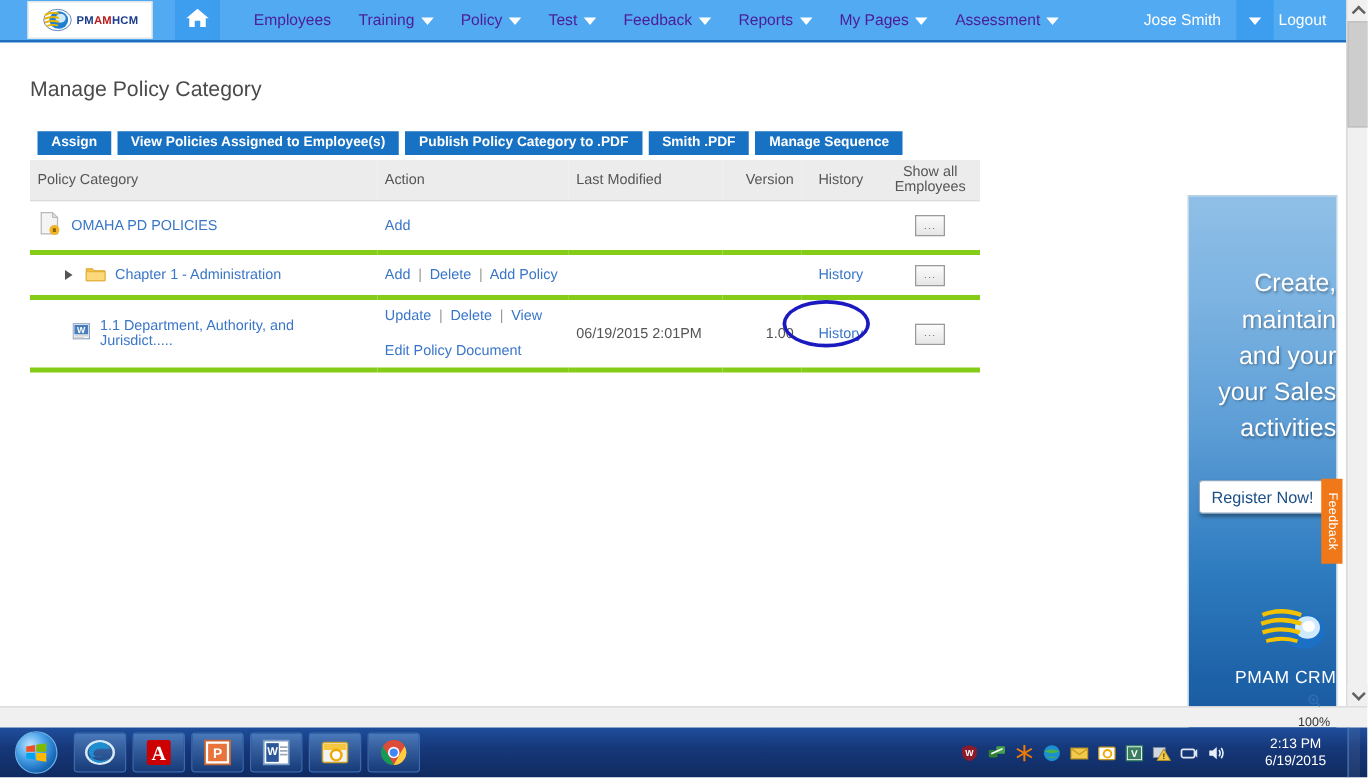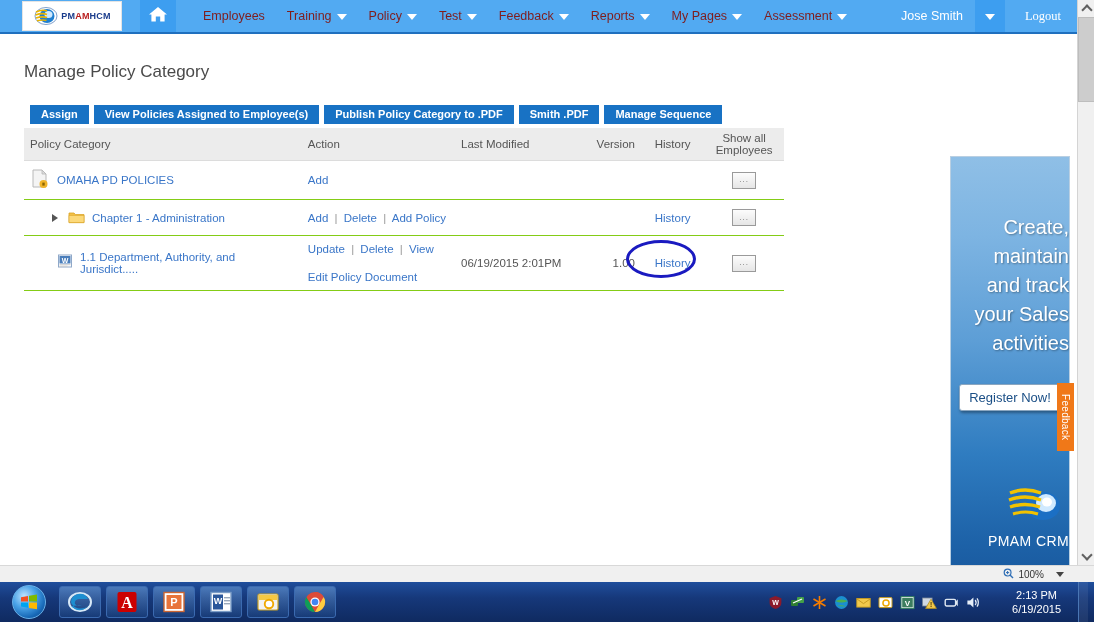--- a/index.html
+++ b/index.html
@@ -26,39 +26,39 @@
   .logo-pm { color: #1a3c8c; }
   .logo-am { color: #b81c1c; }
   .logo-hcm { color: #1a3c8c; }
   .home-btn {
     width: 36px; height: 32px; background: #3d9ef0;
     display: flex; align-items: center; justify-content: center;
     margin-left: 18px; cursor: pointer;
   }
   .navitems { display: flex; align-items: center; margin-left: 16px; gap: 0px; }
   .navitem {
-    color: #7f1d1d; font-size: 12.5px; padding: 0 11px; height: 32px;
+    color: #4c1d95; font-size: 12.5px; padding: 0 11px; height: 32px;
     display: flex; align-items: center; gap: 5px; cursor: pointer;
     white-space: nowrap;
   }
   .caret {
     width: 0; height: 0; border-left: 5px solid transparent;
     border-right: 5px solid transparent; border-top: 6px solid #ffffff;
     margin-top: 2px;
   }
   .nav-right {
     position: absolute; right: 0; top: 0; height: 32px;
     display: flex; align-items: center;
   }
   .user-name { color: #ffffff; font-size: 12.5px; padding: 0 12px; cursor: pointer; }
   .user-caret-box {
     width: 30px; height: 32px; background: #3d9ef0;
     display: flex; align-items: center; justify-content: center; cursor: pointer;
   }
-  .logout { color: #ffffff; font-size: 12.5px; padding: 0 16px 0 20px; cursor: pointer; font-family: Liberation Serif, serif; }
+  .logout { color: #ffffff; font-size: 12.5px; padding: 0 16px 0 4px; cursor: pointer; }
 
   
   .content {
     position: absolute; top: 32px; left: 0; width: 1077px; height: 533px;
     background: #ffffff; border-top: 2px solid #1f6fbe;
   }
   .page-title {
     position: absolute; left: 24px; top: 28px;
     font-size: 17px; color: #4a4a4a; font-weight: normal;
   }
@@ -79,21 +79,21 @@
     border-collapse: collapse; font-size: 11.5px;
   }
   .tbl thead th {
     background: #ececec; color: #555555; font-weight: normal;
     text-align: left; padding: 4px 6px; height: 22px; vertical-align: middle;
     border-bottom: 1px solid #dcdcdc;
   }
   .tbl thead th.ctr { text-align: center; }
   .tbl thead th.rt { text-align: right; }
   .tbl tbody td {
-    padding: 7px 6px; border-bottom: 1px solid #84cc16;
+    padding: 7px 6px; border-bottom: 4px solid #84cc16;
     color: #555555; vertical-align: middle; height: 36px;
   }
   .lnk { color: #3a76c8; cursor: pointer; }
   .sep { color: #999999; padding: 0 3px; }
   .cell-name { display: flex; align-items: center; gap: 7px; }
   .indent1 { padding-left: 22px; }
   .indent2 { padding-left: 28px; }
   .tri {
     width: 0; height: 0; border-top: 4.5px solid transparent;
     border-bottom: 4.5px solid transparent; border-left: 6px solid #555555;
@@ -159,21 +159,21 @@
   .chev.dn { transform: rotate(-135deg); margin-bottom: 3px; }
 
   
   .statusbar {
     position: absolute; left: 0; top: 565px; width: 1094px; height: 17px;
     background: #f0f0f0; border-top: 1px solid #d8d8d8;
     display: flex; align-items: center; justify-content: flex-end;
   }
   .zoom-ctl {
     display: flex; align-items: center; gap: 4px; font-size: 10px;
-    color: #333333; margin-right: 30px; cursor: pointer;
+    color: #333333; margin-right: 30px; cursor: pointer; flex-direction: column;
   }
   .zoom-caret {
     width: 0; height: 0; border-left: 4px solid transparent;
     border-right: 4px solid transparent; border-top: 5px solid #444444;
     margin-left: 8px;
   }
 
   
   .taskbar {
     position: absolute; left: 0; top: 582px; width: 1094px; height: 40px;
@@ -402,21 +402,21 @@
         </tr>
       </tbody>
     </table>
 
     <div class="circle-annot"></div>
 
     <div class="ad">
       <div class="ad-head">
         <div>Create,</div>
         <div>maintain</div>
-        <div>and track</div>
+        <div>and your</div>
         <div>your Sales</div>
         <div>activities</div>
       </div>
       <button class="ad-btn">Register Now!</button>
       <div class="ad-logo">
         <span>
           <svg width="62" height="40" viewBox="0 0 62 40">
             <ellipse cx="36" cy="21" rx="17" ry="14" fill="#1b6fc4"></ellipse>
             <ellipse cx="39" cy="18" rx="10" ry="9" fill="#cfe9ff"></ellipse>
             <ellipse cx="40" cy="17" rx="5" ry="4.5" fill="#ffffff"></ellipse>

